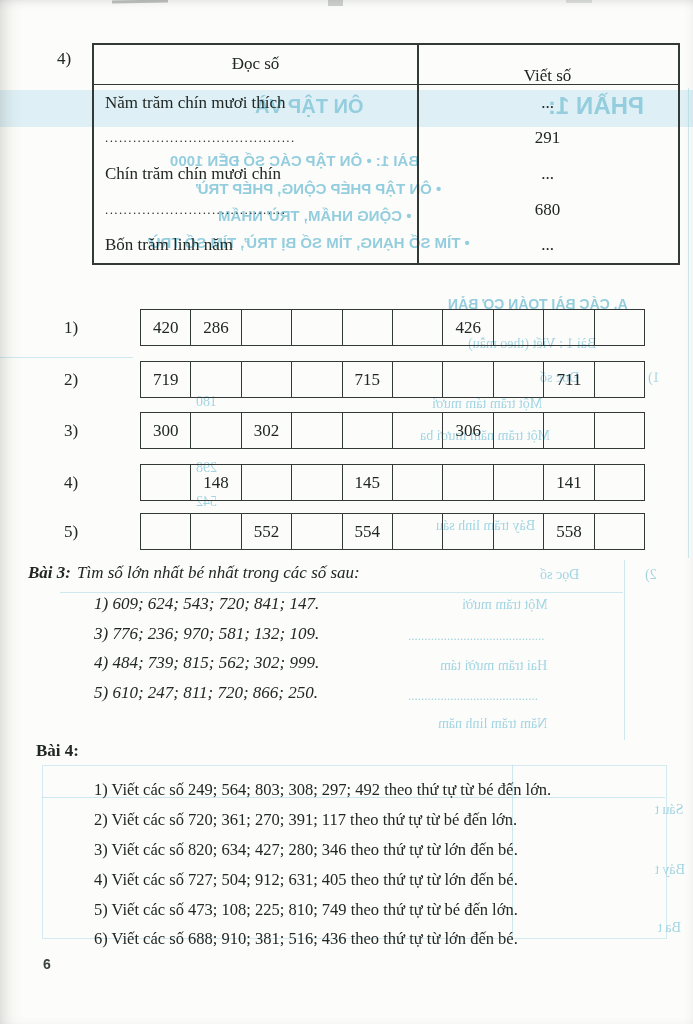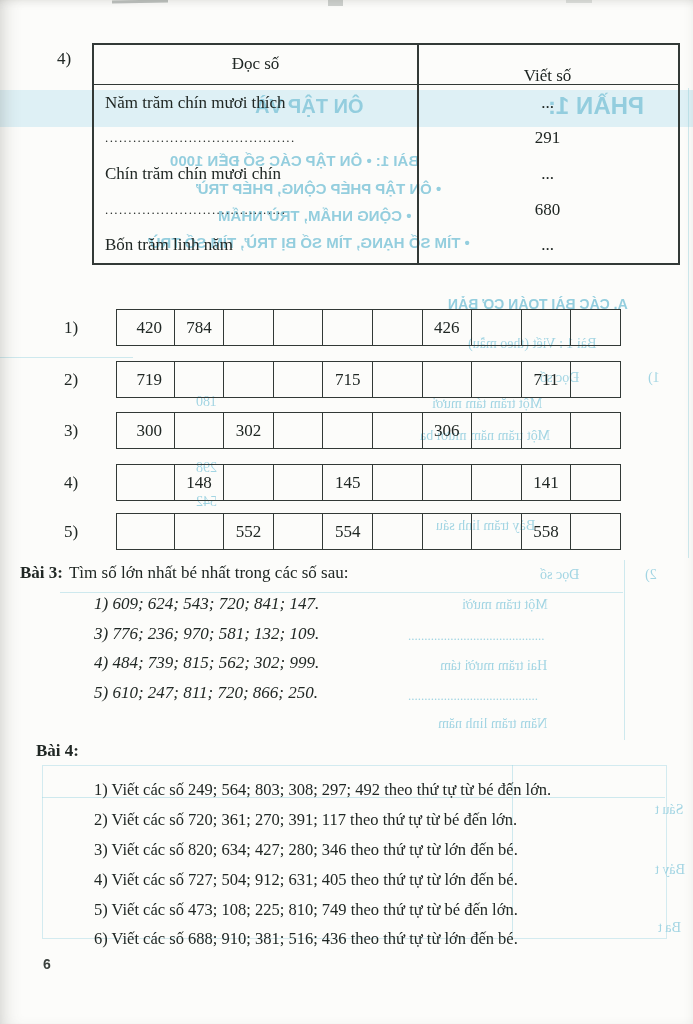--- a/index.html
+++ b/index.html
@@ -36,27 +36,27 @@
   .t4-doc{width:323px;padding-left:11px;box-sizing:border-box;}
   .t4-doc.dots{font-size:13px;letter-spacing:1.4px;color:#2b312e;}
   .t4-viet{flex:1;text-align:center;}
   
   .heading{position:absolute;font-size:17px;white-space:nowrap;}
   .bold{font-weight:bold;}
   .b2-heading{left:36px;top:271px;}
   .heading .instr{margin-left:6px;}
   .b2-row{position:absolute;left:0;height:37px;width:693px;}
   .b2-label{position:absolute;left:64px;top:0;height:37px;line-height:37px;font-size:17px;}
-  .b2-grid{position:absolute;left:116px;top:0;display:flex;width:505px;height:37px;
-        border:1.8px solid #323936;box-sizing:border-box;background:transparent;padding-left:8px;}
+  .b2-grid{position:absolute;left:140px;top:0;display:flex;width:505px;height:37px;
+        border:1.8px solid #323936;box-sizing:border-box;background:transparent;}
   .b2-cell{flex:1;border-right:1.6px solid #323936;display:flex;align-items:center;
         justify-content:center;font-size:17px;}
   .b2-cell:last-child{border-right:none;}
   
-  .b3-heading{left:20px;top:563px;}
+  .b3-heading{left:28px;top:563px;font-style:italic;}
   .b3-items{position:absolute;left:94px;top:589px;font-style:italic;}
   .b3-item{height:29.5px;line-height:29.5px;font-size:17px;white-space:nowrap;}
   .b4-heading{left:36px;top:741px;}
   .b4-items{position:absolute;left:94px;top:763px;margin-top:12px;}
   .b4-item{height:29.9px;line-height:29.9px;font-size:16.5px;white-space:nowrap;}
   .page-number{position:absolute;left:43px;top:956px;font-size:14px;font-weight:bold;
         font-family:"Liberation Sans","DejaVu Sans",sans-serif;color:#3a403d;}
 </style>
 </head>
 <body>
@@ -134,21 +134,21 @@
         </div>
       </div>
     <div class="t4-divider"></div>
   </div>
 
   <div>
       <div class="b2-row" style="top: 309px;">
         <div class="b2-label">1)</div>
         <div class="b2-grid">
           <div class="b2-cell">420</div>
-          <div class="b2-cell">784</div>
+          <div class="b2-cell">286</div>
           <div class="b2-cell"></div>
           <div class="b2-cell"></div>
           <div class="b2-cell"></div>
           <div class="b2-cell"></div>
           <div class="b2-cell">426</div>
           <div class="b2-cell"></div>
           <div class="b2-cell"></div>
           <div class="b2-cell"></div>
         </div>
       </div>

